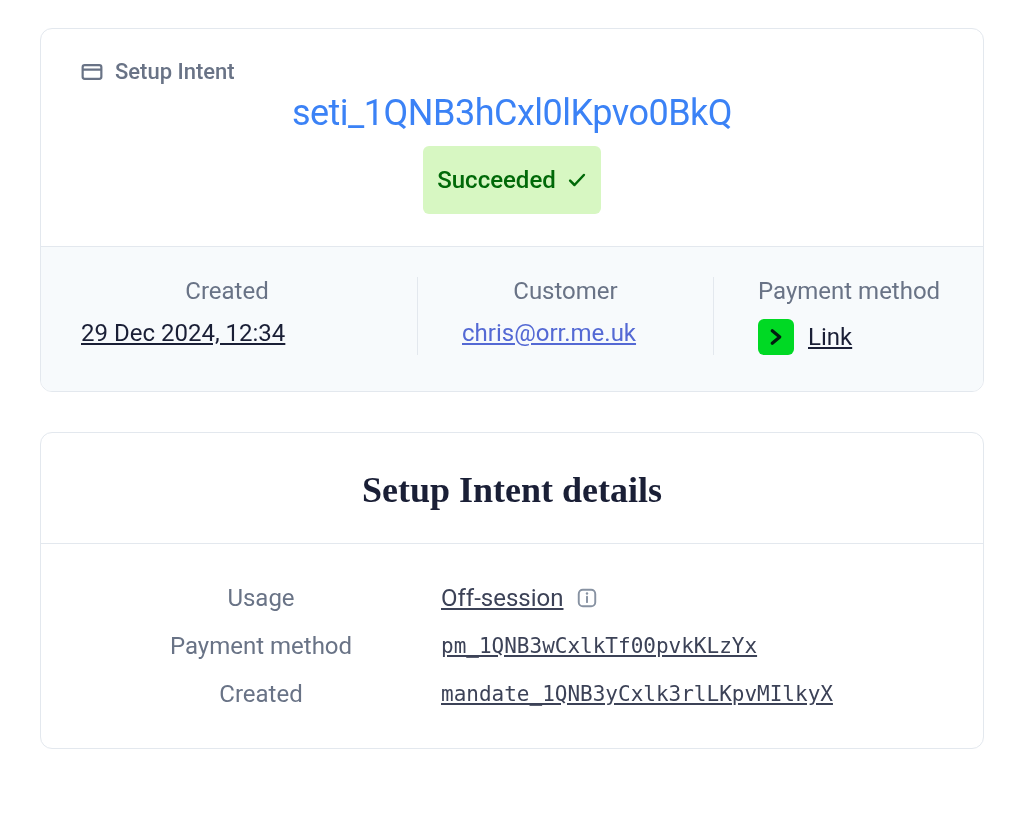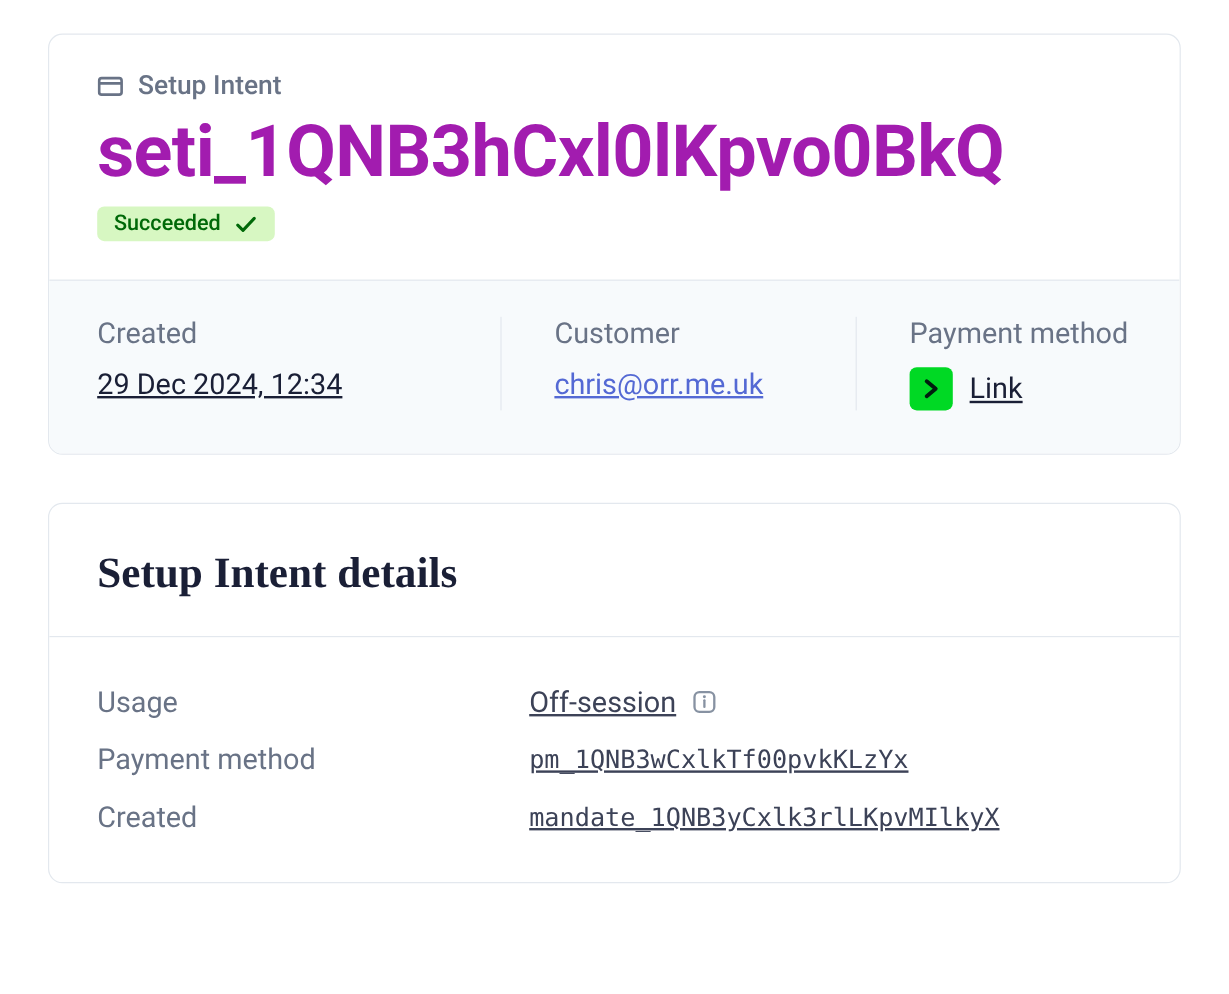--- a/index.html
+++ b/index.html
@@ -25,51 +25,52 @@
   .page {
     width: 1024px;
     padding: 28px 40px;
   }
   .card {
     border: 1px solid var(--border);
     border-radius: 12px;
     background: #fff;
     overflow: hidden;
     margin-bottom: 40px;
+    text-align: center;
   }
   .card-header {
     padding: 30px 40px 32px 40px;
   }
   .eyebrow {
     display: flex;
     align-items: center;
     gap: 12px;
     color: var(--text-secondary);
     font-size: 22px;
     font-weight: 500;
     margin-bottom: 10px;
   }
   .eyebrow svg { display: block; }
   .title {
-    font-size: 60px;
-    font-weight: 700;
+    font-size: 36px;
+    font-weight: 400;
     letter-spacing: -0.5px;
     margin: 0 0 12px 0;
     line-height: 1.1;
-    color: #a21caf;
+    color: #3b82f6;
   }
   .badge {
     display: inline-flex;
     align-items: center;
     gap: 11px;
     background: var(--green-bg);
     color: var(--green-text);
-    font-size: 18px;
+    font-size: 24px;
     font-weight: 500;
-    padding: 4px 14px;
+    padding: 20px 14px;
     border-radius: 6px;
   }
   .badge svg { display: block; }
   .summary {
     display: flex;
     background: var(--bg-subtle);
     border-top: 1px solid var(--border);
     padding: 30px 40px 36px 40px;
   }
   .summary-col {

